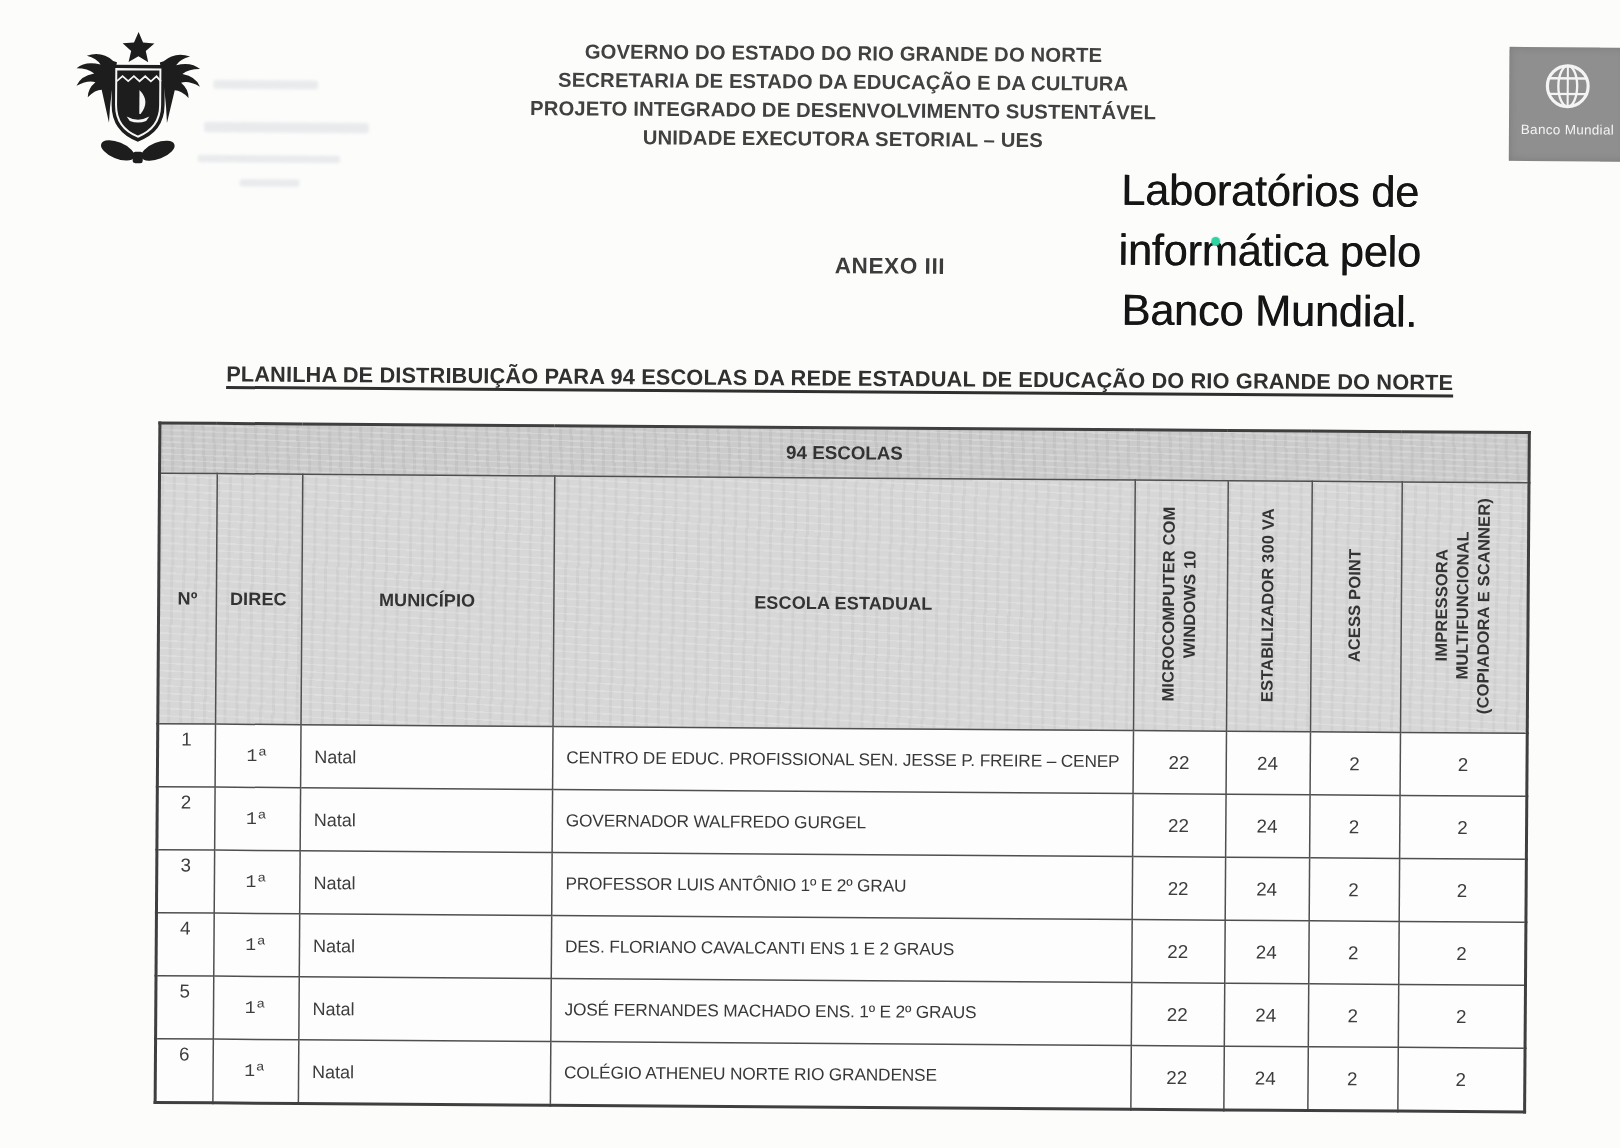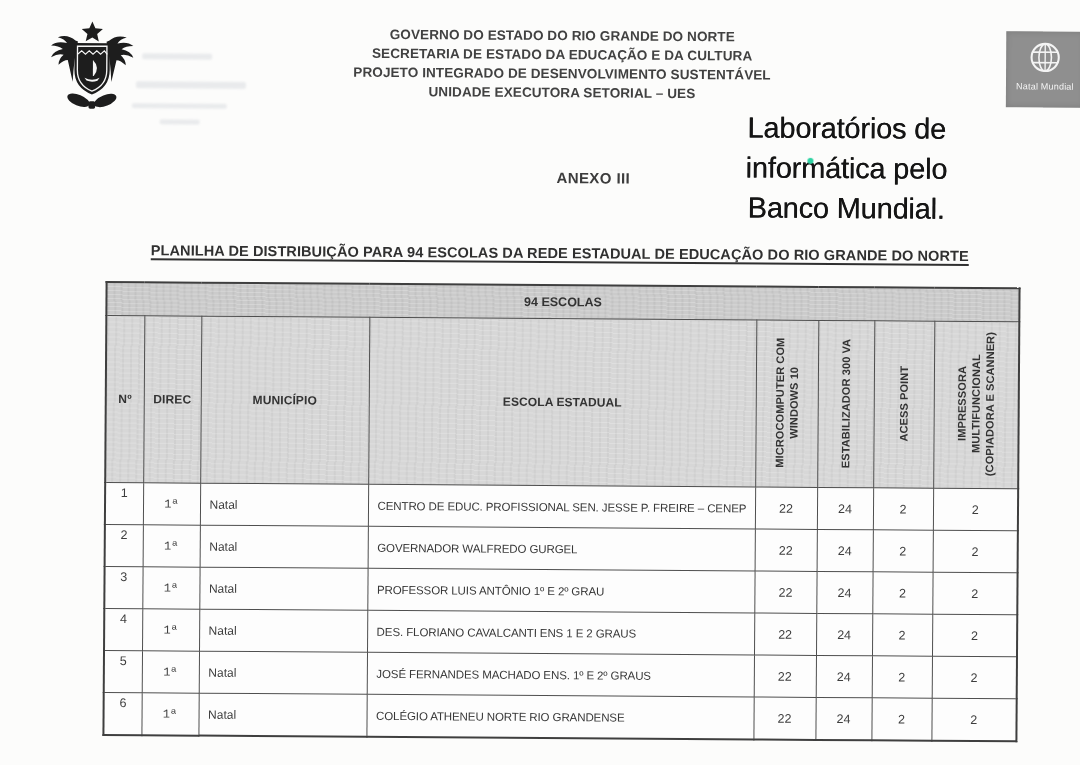--- a/index.html
+++ b/index.html
@@ -111,21 +111,21 @@
   </div>
 
   <div class="wb-logo" style="background: rgb(143, 143, 143);">
     <svg viewBox="0 0 44 40" width="46" height="42">
       <circle cx="22" cy="19" r="13" fill="none" stroke="#f4f4f4" stroke-width="2"></circle>
       <ellipse cx="22" cy="19" rx="6" ry="13" fill="none" stroke="#f4f4f4" stroke-width="1.5"></ellipse>
       <line x1="10" y1="14" x2="34" y2="14" stroke="#f4f4f4" stroke-width="1.5"></line>
       <line x1="10" y1="24" x2="34" y2="24" stroke="#f4f4f4" stroke-width="1.5"></line>
       <line x1="22" y1="6" x2="22" y2="32" stroke="#f4f4f4" stroke-width="1.3"></line>
     </svg>
-    <div class="wb-label">Natal Mundial</div>
+    <div class="wb-label">Banco Mundial</div>
   </div>
 
   <div class="annex">ANEXO III</div>
 
   <div class="note">
     <div>Laboratórios de</div>
     <div>informática pelo</div>
     <div>Banco Mundial.</div>
   </div>
   <div class="green-dot" style="background: rgb(46, 211, 163);"></div>

